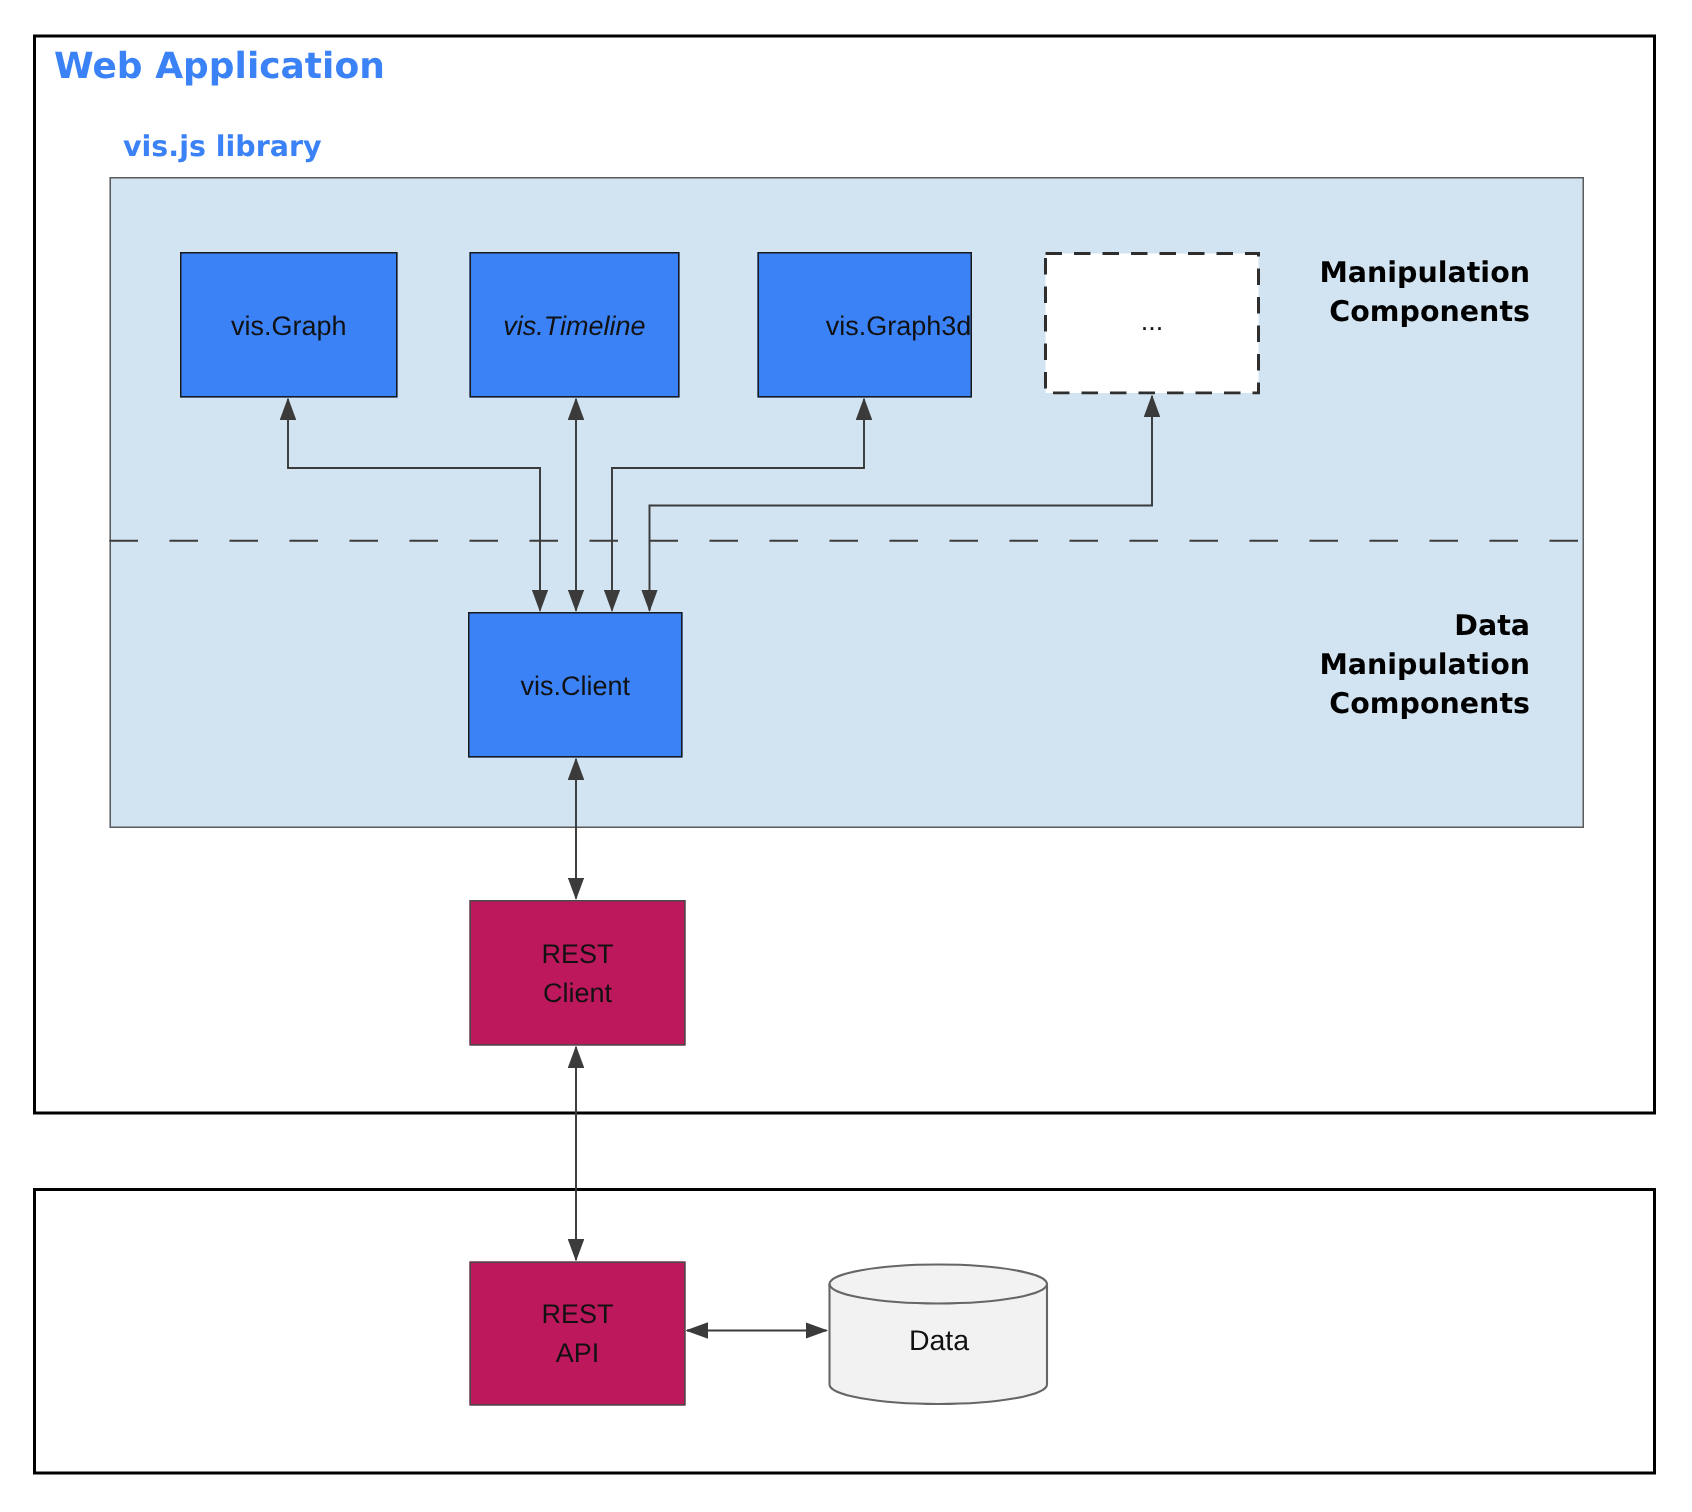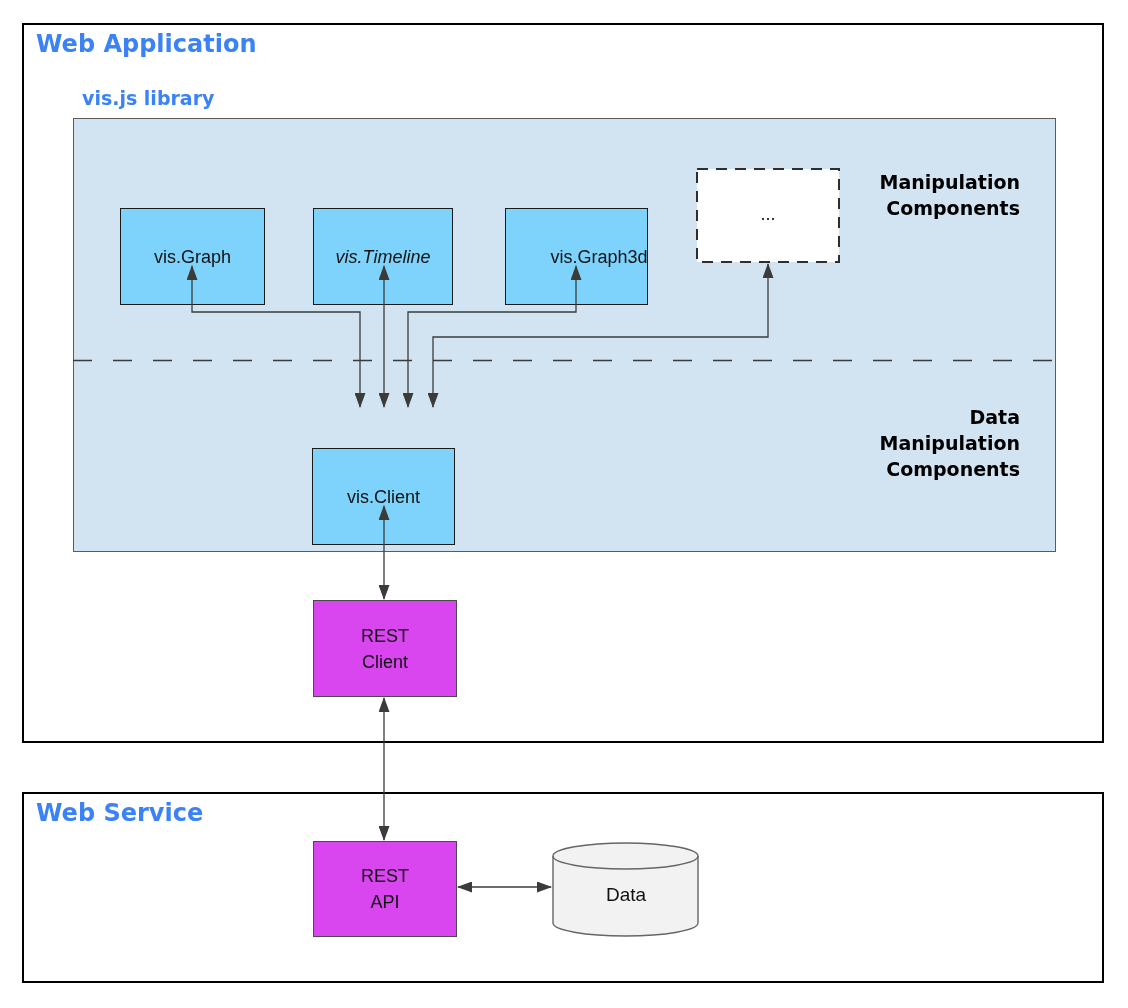--- a/index.html
+++ b/index.html
@@ -53,26 +53,25 @@
     display: flex;
     align-items: center;
     justify-content: center;
     text-align: center;
     font-family: "Liberation Sans", sans-serif;
     font-size: 18px;
     line-height: 26px;
     color: #111;
   }
   .node-white {
-    background: #7dd3fc;
+    background: #3b82f6;
     border: 1.3px solid #1a1a1a;
-    margin-top: 40px;
   }
   .node-gray {
-    background: #d946ef;
+    background: #be185d;
     border: 1.3px solid #4a4a4a;
   }
   .multiline { white-space: pre-line; }
 
   .dots-box {
     position: absolute;
     background: transparent;
   }
   .dots-box .dash-border {
     position: absolute;
@@ -152,21 +151,20 @@
   <div class="section-label multiline" style="top:404px;">Data
 Manipulation
 Components</div>
 
   <div class="node node-white" style="left:312px; top:408px; width:143px; height:97px;">vis.Client</div>
 
   <div class="node node-gray multiline" style="left:313px; top:600px; width:144px; height:97px;">REST
 Client</div>
 
   <div class="container-box" style="left:22px; top:792px; width:1082px; height:191px;"></div>
-  <div class="container-title" style="left:36px; top:799px;">Web Service</div>
 
   <div class="node node-gray multiline" style="left:313px; top:841px; width:144px; height:96px;">REST
 API</div>
 
   <div class="cylinder">
     <svg width="148" height="95">
       <path d="M1,14 a72.5,13 0 0 1 145,0 v67 a72.5,13 0 0 1 -145,0 z" fill="#f2f2f2" stroke="#666" stroke-width="1.4"></path>
       <path d="M1,14 a72.5,13 0 0 0 145,0" fill="none" stroke="#666" stroke-width="1.4"></path>
     </svg>
     <div class="cyl-label">Data</div>

